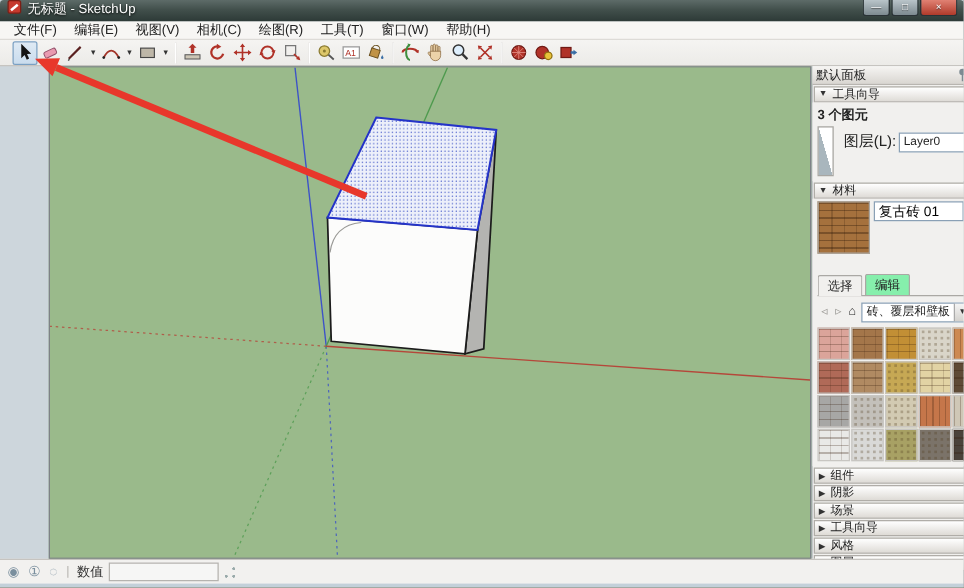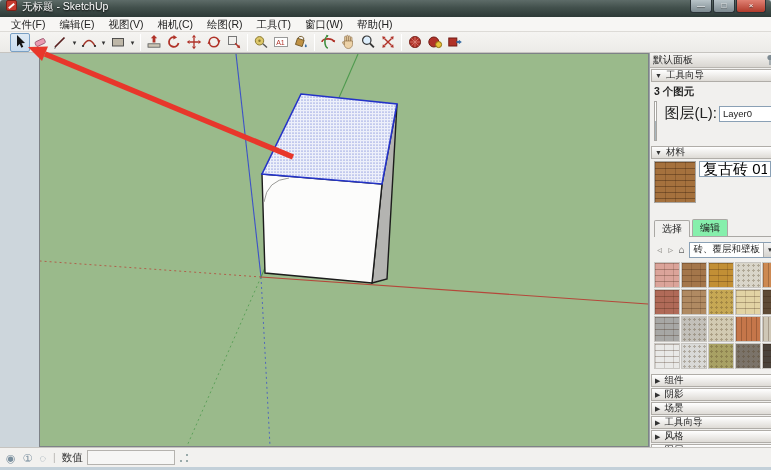--- a/index.html
+++ b/index.html
@@ -44,31 +44,31 @@
   .section-header .tri { font-size:7px; margin-right:4px; color:#333; }
   .section-header .lbl { flex:1; }
   .shade-btn { width:11px; height:9px; border:1px solid #8f8d89; background:#fbfbfa; display:flex; align-items:flex-start; justify-content:center; border-radius:1px; }
   .shade-btn .bar { width:5px; height:1px; background:#333; margin-top:2px; }
   .entity-body, .materials-body { background:#f1f0ee; padding:2px 4px 4px 4px; }
   .count-row { display:flex; align-items:center; height:15px; }
   .count-row .c { font-weight:bold; font-size:10.5px; flex:1; }
   .ent-row { display:flex; margin-top:2px; }
   .face-thumb { width:40px; height:40px; border:1px solid #a8a6a2; background:linear-gradient(to top right,#a9b6bd 49.5%,#ffffff 50%); }
   .layer-row { display:flex; align-items:center; margin-left:8px; margin-top:4px; height:17px; }
-  .layer-row .lab { font-size:15px; margin-right:2px; white-space:nowrap; }
+  .layer-row .lab { font-size:12px; margin-right:2px; white-space:nowrap; }
   .dropdown { display:flex; align-items:center; border:1px solid #8aa0b5; background:#fff; height:16px; }
   .dropdown .val { flex:1; padding:0 3px; font-size:9.5px; overflow:hidden; white-space:nowrap; }
   .dropdown .arr { width:13px; height:14px; background:linear-gradient(#f4f4f4,#d4d2ce); border-left:1px solid #aaa; font-size:6.5px; line-height:14px; text-align:center; color:#333; }
   .layer-dd { width:72px; }
   .gap { height:9px; background:#eceae7; }
 
   .mat-top { display:flex; }
   .mat-preview { width:42px; height:42px; border:1px solid #a8a6a2; background-color:#a5713d; background-image:repeating-linear-gradient(180deg,rgba(40,20,5,.35) 0 1px,transparent 1px 6px),repeating-linear-gradient(90deg,rgba(40,20,5,.2) 0 1px,transparent 1px 10px); }
   .mat-mid { flex:1; margin-left:3px; }
-  .mat-name { width:100%; height:16px; border:1px solid #8aa0b5; font-size:15px; padding:0 3px; font-family:inherit; background:#fff; }
+  .mat-name { width:100%; height:16px; border:1px solid #8aa0b5; font-size:11px; padding:0 3px; font-family:inherit; background:#fff; }
   .mat-icons { width:18px; display:flex; flex-direction:column; align-items:center; margin-left:2px; }
   .mat-icons svg { width:14px; height:14px; margin-bottom:3px; }
   .sample-tri { width:0; height:0; border-right:15px solid #9aa0a4; border-top:15px solid transparent; align-self:flex-end; margin-top:5px; }
   .tabs-row { display:flex; align-items:flex-end; height:18px; border-bottom:1px solid #aaa8a4; margin-top:4px; }
   .tab { font-size:10px; padding:1px 7px 1px 7px; border:1px solid #aaa8a4; border-bottom:none; background:#86efac; margin-right:2px; border-radius:2px 2px 0 0; }
   .tab.active { background:#f1f0ee; position:relative; top:1px; }
   .tabs-row .spacer { flex:1; }
   .tabs-row svg { width:13px; height:13px; margin-bottom:1px; }
   .nav-row { display:flex; align-items:center; height:19px; margin-top:3px; }
   .nav-btn { width:13px; text-align:center; font-size:10px; color:#9a9894; }

